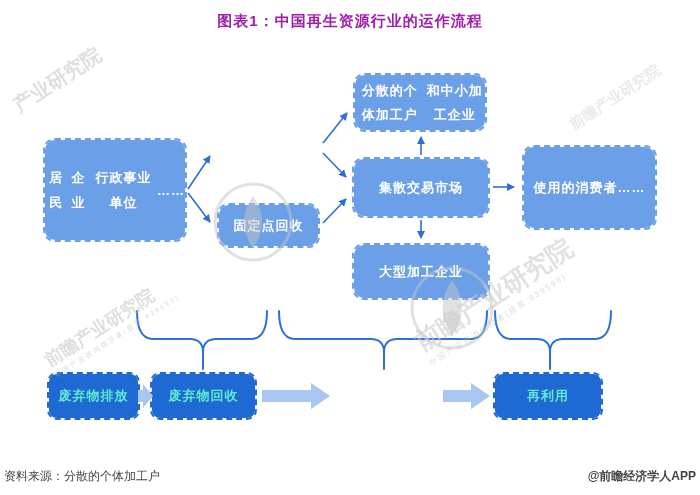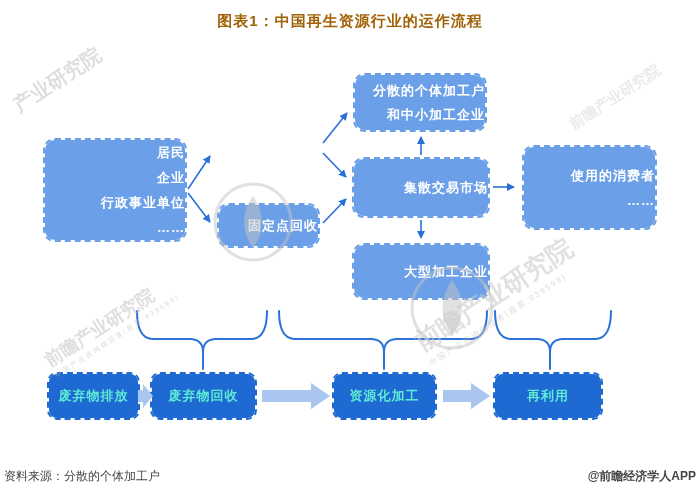--- a/index.html
+++ b/index.html
@@ -1,23 +1,23 @@
 <!DOCTYPE html>
 <html><head>
 <meta charset="utf-8">
 <style>
   html,body{margin:0;padding:0;background:#fff;}
   .page{position:relative;width:700px;height:495px;background:#ffffff;overflow:hidden;
         font-family:"Liberation Sans","DejaVu Sans",sans-serif;}
   .title{position:absolute;left:0;top:12px;width:700px;text-align:center;
-         font-size:15px;font-weight:bold;color:#a16207;letter-spacing:1px;z-index:2;}
+         font-size:15px;font-weight:bold;color:#a21caf;letter-spacing:1px;z-index:2;}
   
   .node{position:absolute;background:#6BA0E8;background-clip:padding-box;
         border:2px dashed #6BA0E8;border-radius:12px;color:#fff;font-weight:bold;
-        font-size:13px;display:flex;flex-direction:column;align-items:flex-end;
+        font-size:13px;display:flex;flex-direction:row;align-items:center;
         justify-content:center;text-align:center;letter-spacing:1px;z-index:2;box-sizing:border-box;}
   .node .ln{line-height:25px;}
   
   .stage{position:absolute;background:#1E6AD2;background-clip:padding-box;
          border:2px dashed #1E6AD2;border-radius:10px;color:#5eead4;font-weight:bold;
          font-size:13px;display:flex;align-items:center;justify-content:center;
          letter-spacing:1px;z-index:2;box-sizing:border-box;}
   .overlay{position:absolute;left:0;top:0;z-index:3;pointer-events:none;}
   .wmlayer{position:absolute;left:0;top:0;width:700px;height:495px;z-index:4;pointer-events:none;}
   .wm{position:absolute;transform:rotate(-33deg);transform-origin:left top;
@@ -53,21 +53,20 @@
 
   <div class="node" style="left:352px;top:157px;width:138px;height:61px">集散交易市场</div>
 
   <div class="node" style="left:522px;top:145px;width:135px;height:85px">
     <div class="ln">使用的消费者</div>
     <div class="ln">……</div>
   </div>
 
   <div class="stage" style="left:47px;top:372px;width:93px;height:48px">废弃物排放</div>
   <div class="stage" style="left:150px;top:372px;width:107px;height:48px">废弃物回收</div>
-  <div class="stage" style="left:332px;top:372px;width:105px;height:48px">资源化加工</div>
   <div class="stage" style="left:493px;top:372px;width:110px;height:48px">再利用</div>
 
   <svg class="overlay" width="700" height="495">
     <defs>
       <marker id="ah" markerUnits="userSpaceOnUse" markerWidth="9" markerHeight="9" refX="7" refY="4.5" orient="auto">
         <path d="M0,0.5 L8,4.5 L0,8.5 Z" fill="#2B70D8"></path>
       </marker>
     </defs>
     <g stroke="#2B70D8" stroke-width="1.6" fill="none">
       <path d="M188,189 L210,156" marker-end="url(#ah)"></path>

